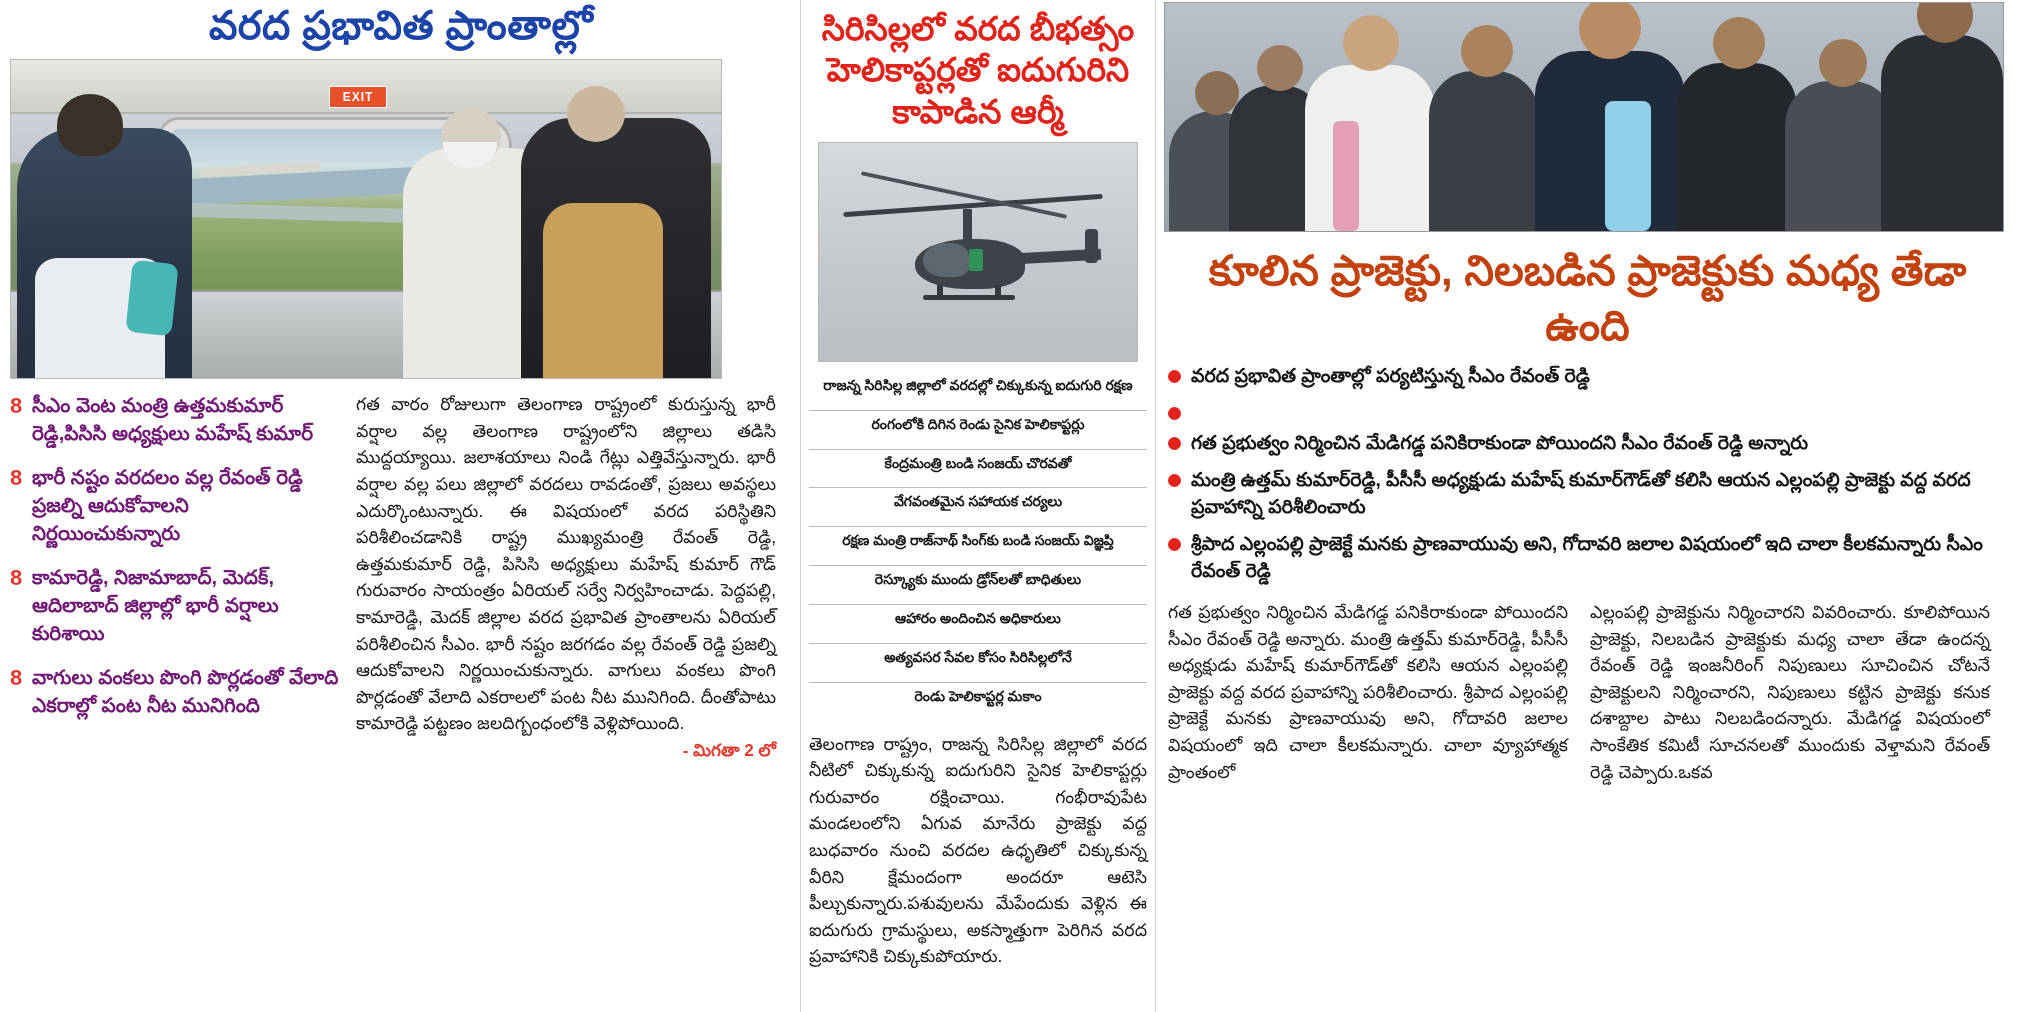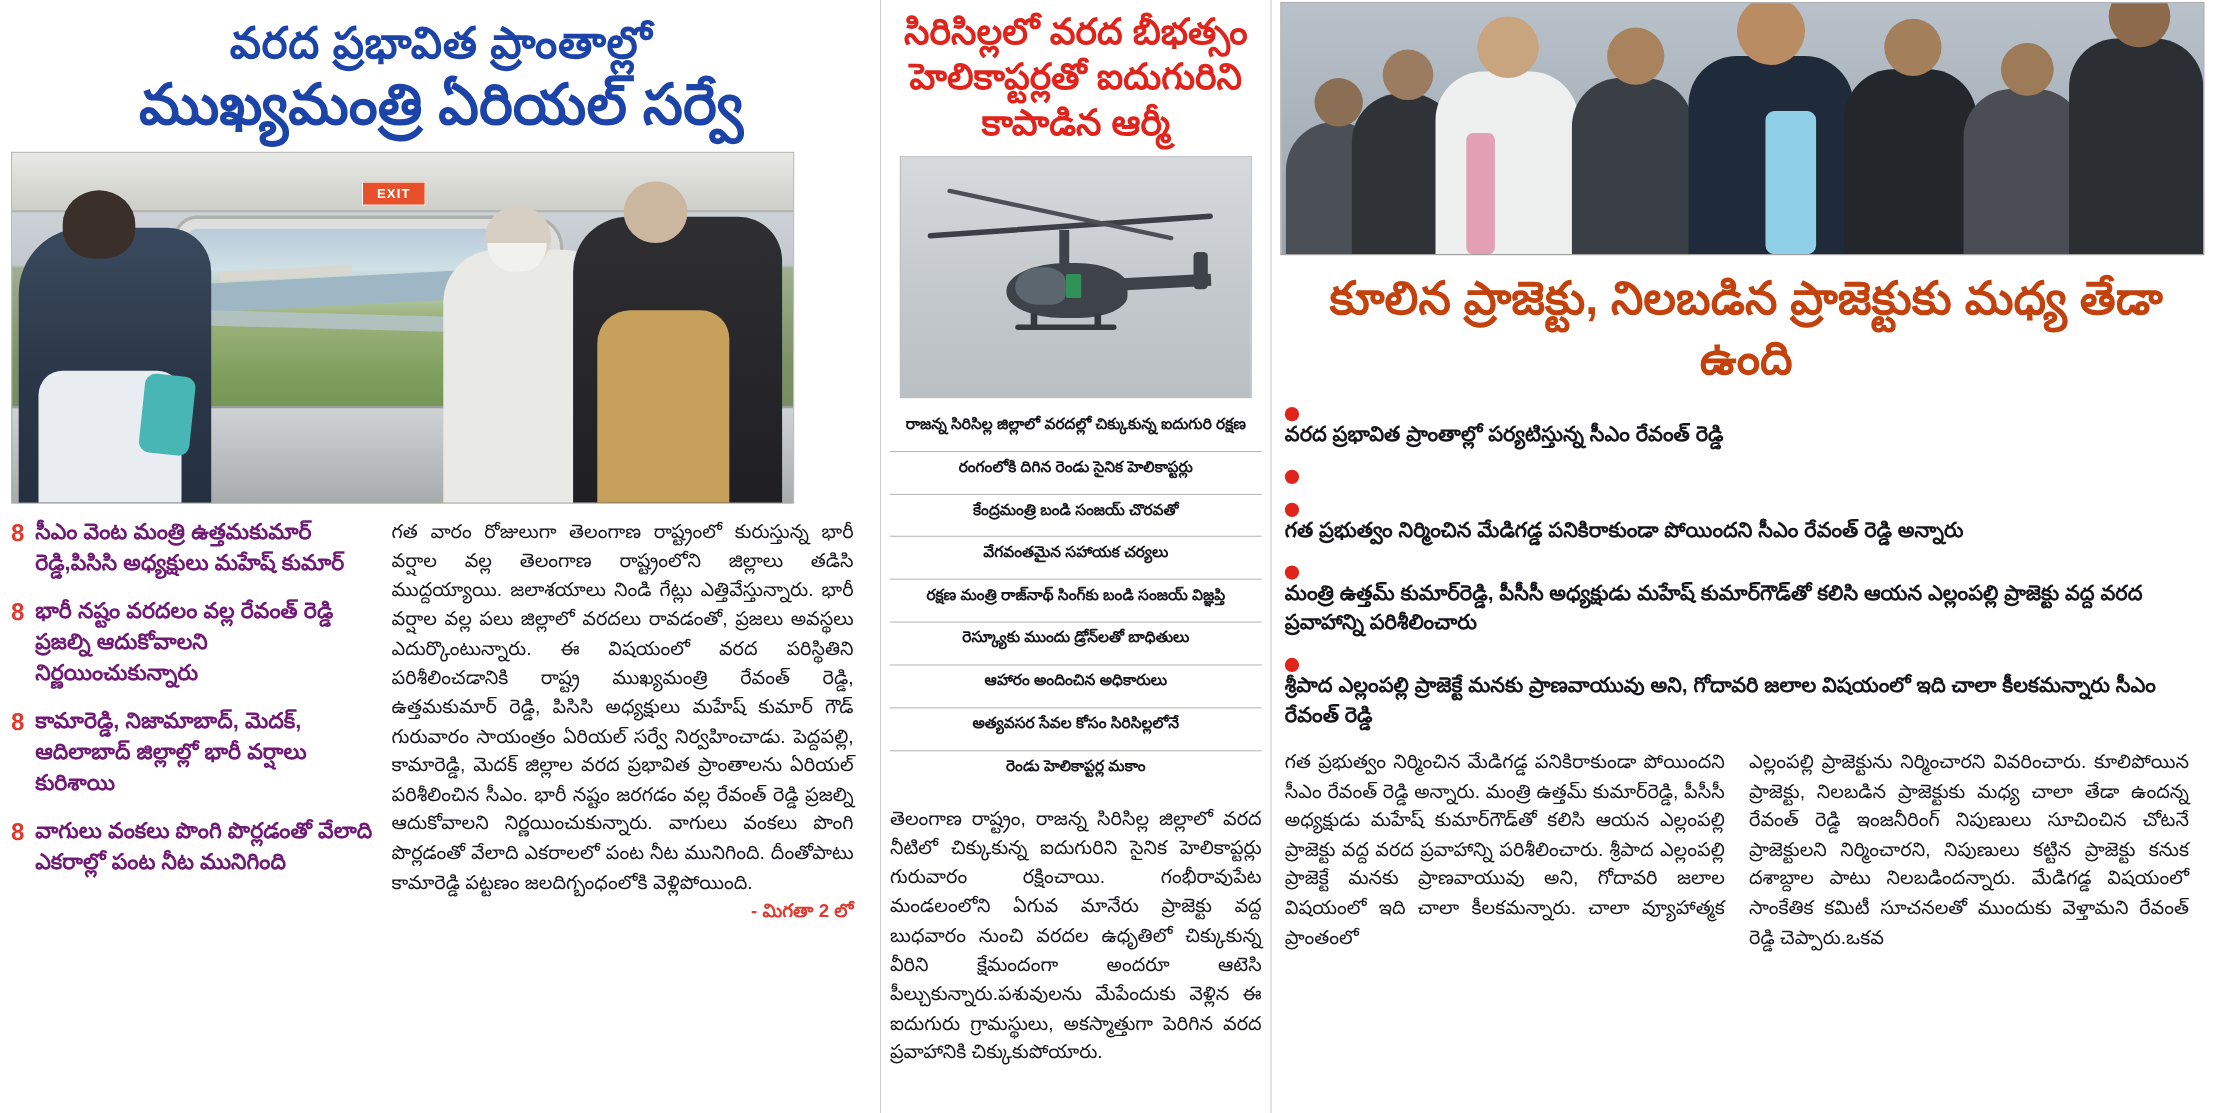--- a/index.html
+++ b/index.html
@@ -34,21 +34,21 @@
     color: #1b43a8;
     font-family: "Liberation Sans", sans-serif;
     font-weight: bold;
     text-align: center;
     line-height: 1.18;
   }
   .headline-blue .l1 {
     font-size: 40px;
     letter-spacing: 0.5px;
     display: block;
-    padding-top: 17px;
+    padding-top: 2px;
   }
   .headline-blue .l2 {
     font-size: 52px;
     display: block;
     padding-top: 2px;
   }
   .photo1 {
     margin-top: 10px;
     width: 712px;
     height: 320px;
@@ -308,21 +308,21 @@
     text-align: center;
     font-size: 42px;
     line-height: 1.3;
     padding: 12px 0 10px;
   }
   .col3-bullets {
     padding: 0 4px;
   }
   .c3-row {
     display: flex;
-    flex-direction: column;
+    flex-direction: row;
     align-items: flex-start;
     margin-bottom: 10px;
   }
   .c3-dot {
     width: 13px; height: 13px; border-radius: 50%;
     background: #e0241c; flex: 0 0 13px; margin-top: 7px; margin-right: 10px;
   }
   .c3-text {
     color: #16161a;
     font-size: 19px;
@@ -345,21 +345,20 @@
   }
 </style>
 </head>
 <body>
 
 <div class="page">
 
   <div class="col1">
     <div class="headline-blue">
       <span class="l1">వరద ప్రభావిత ప్రాంతాల్లో</span>
-      <span class="l2">ముఖ్యమంత్రి  ఏరియల్  సర్వే</span>
     </div>
 
     <div class="photo1">
       <div class="ph1-ceiling"></div>
       <div class="ph1-exit">EXIT</div>
       <div class="ph1-window">
         <div class="ph1-dam"></div>
         <div class="ph1-river"></div>
         <div class="ph1-river2"></div>
       </div>

